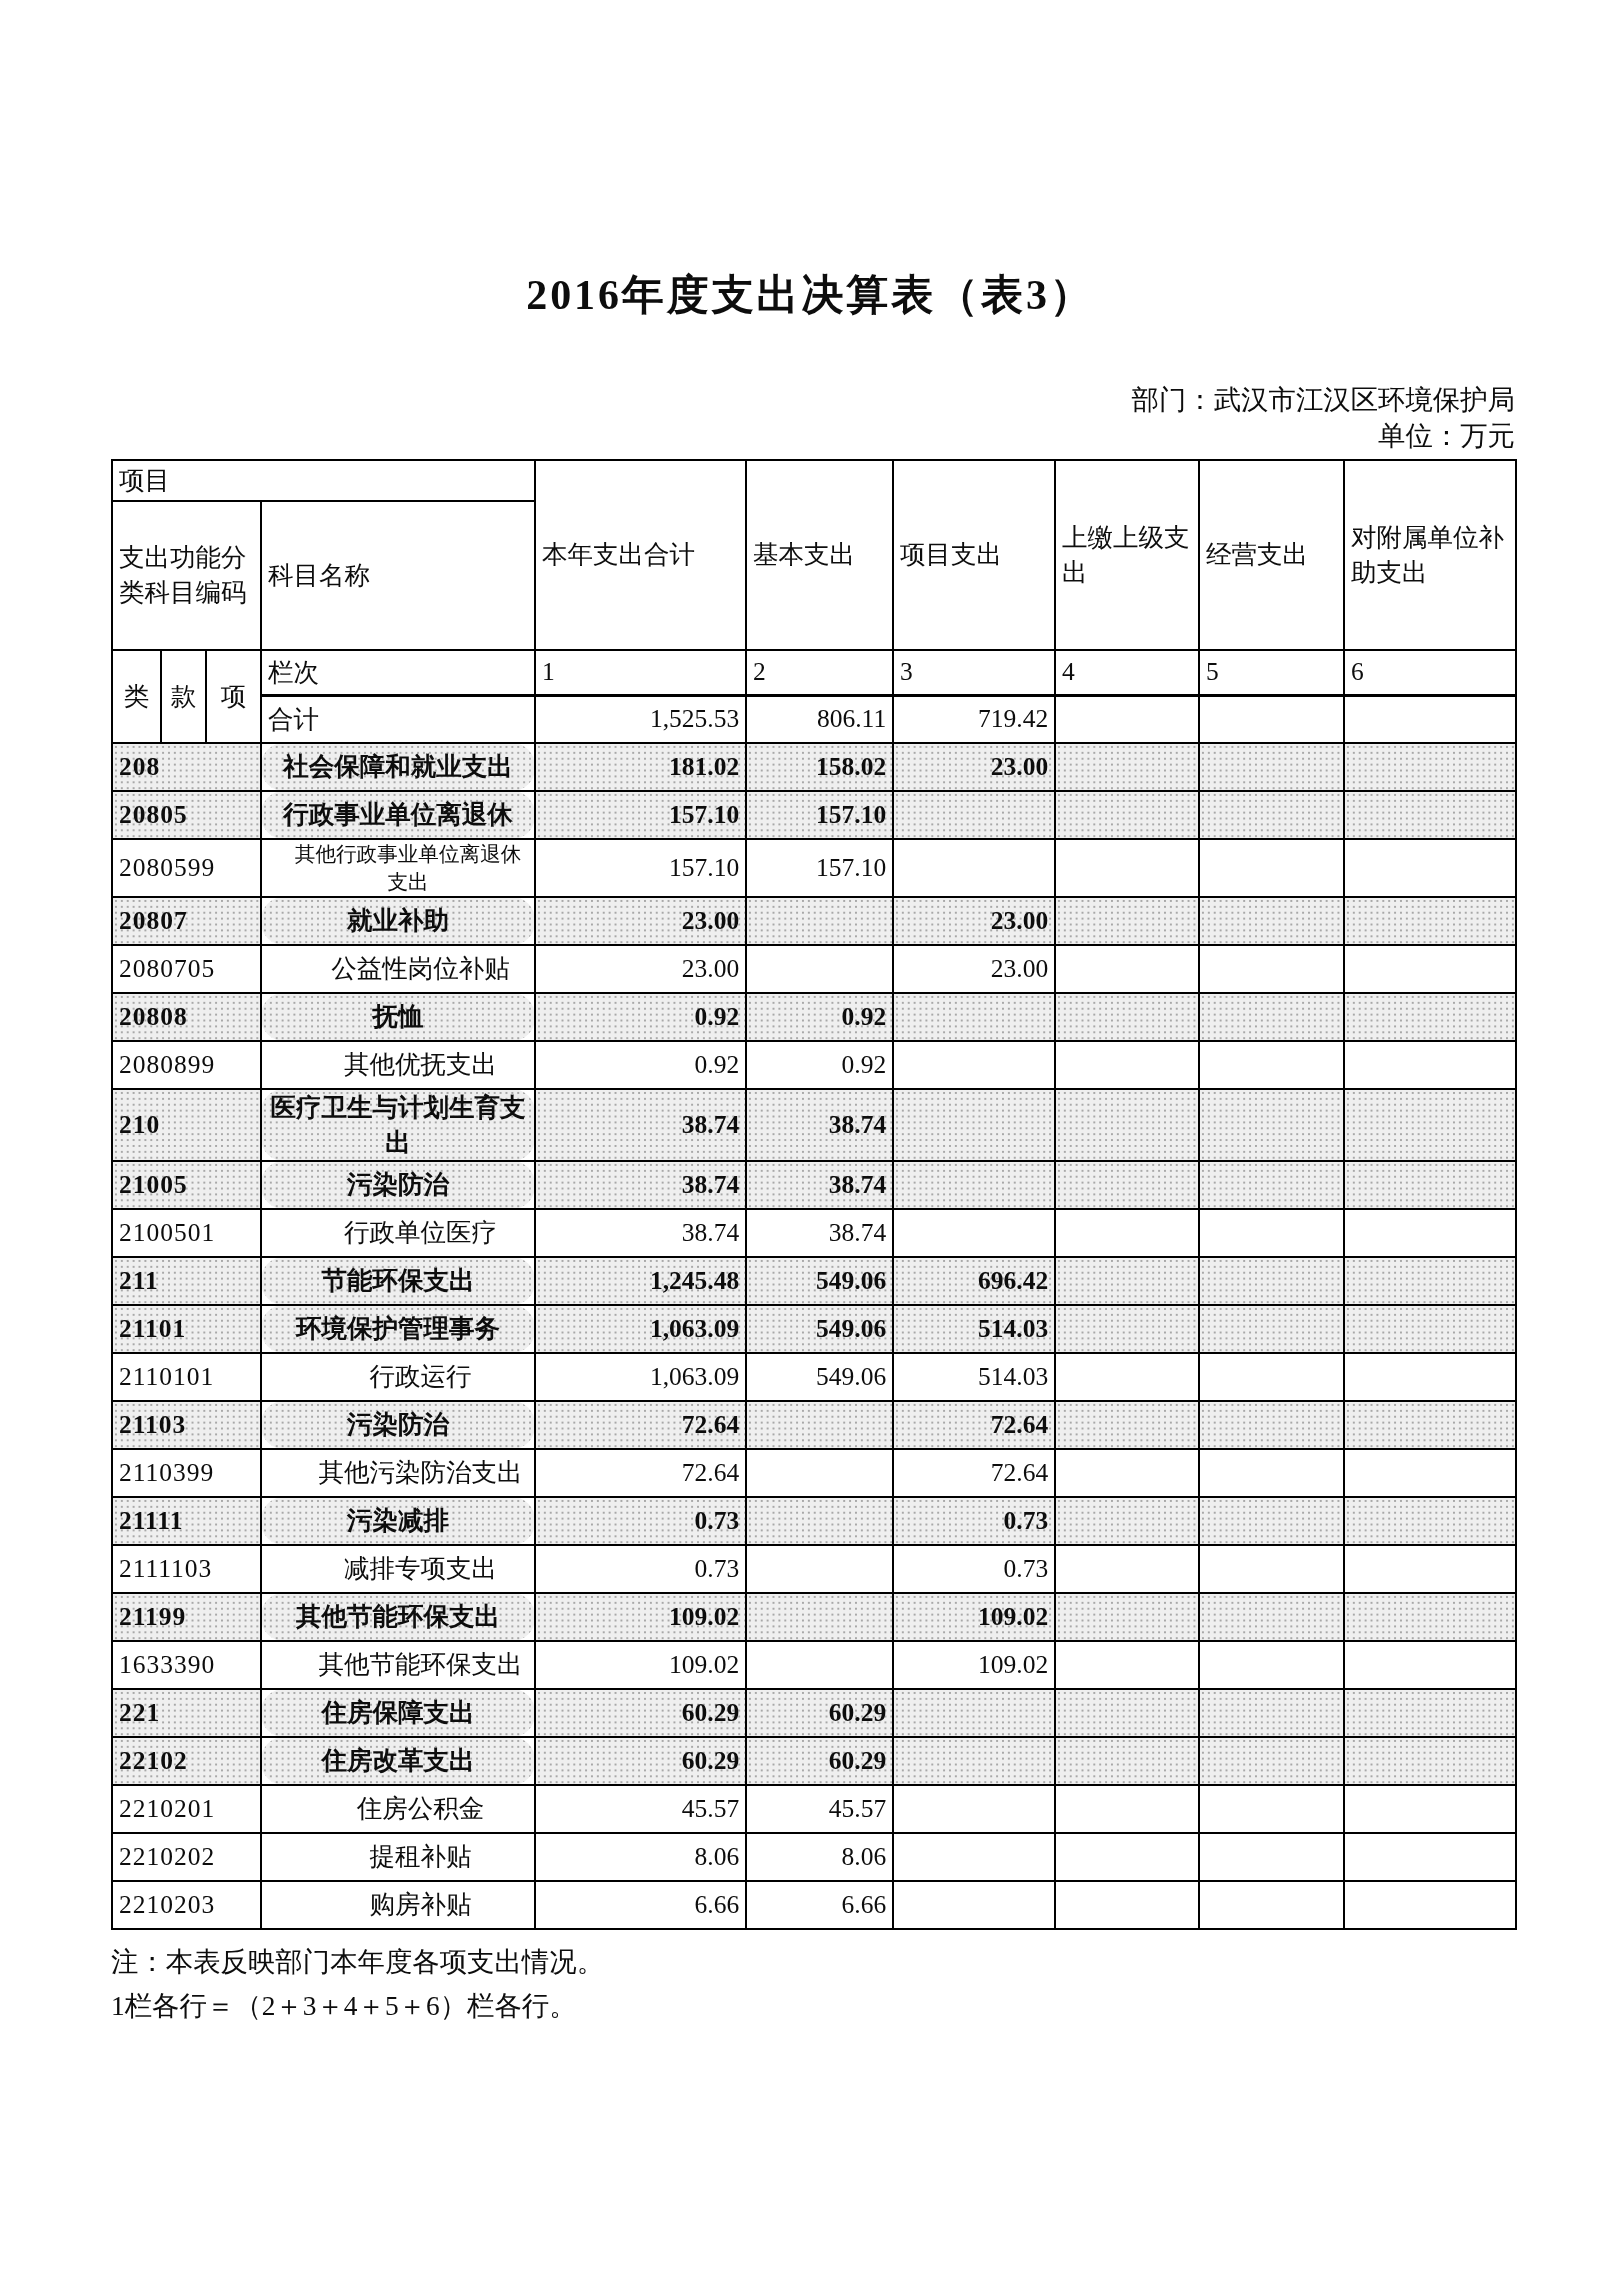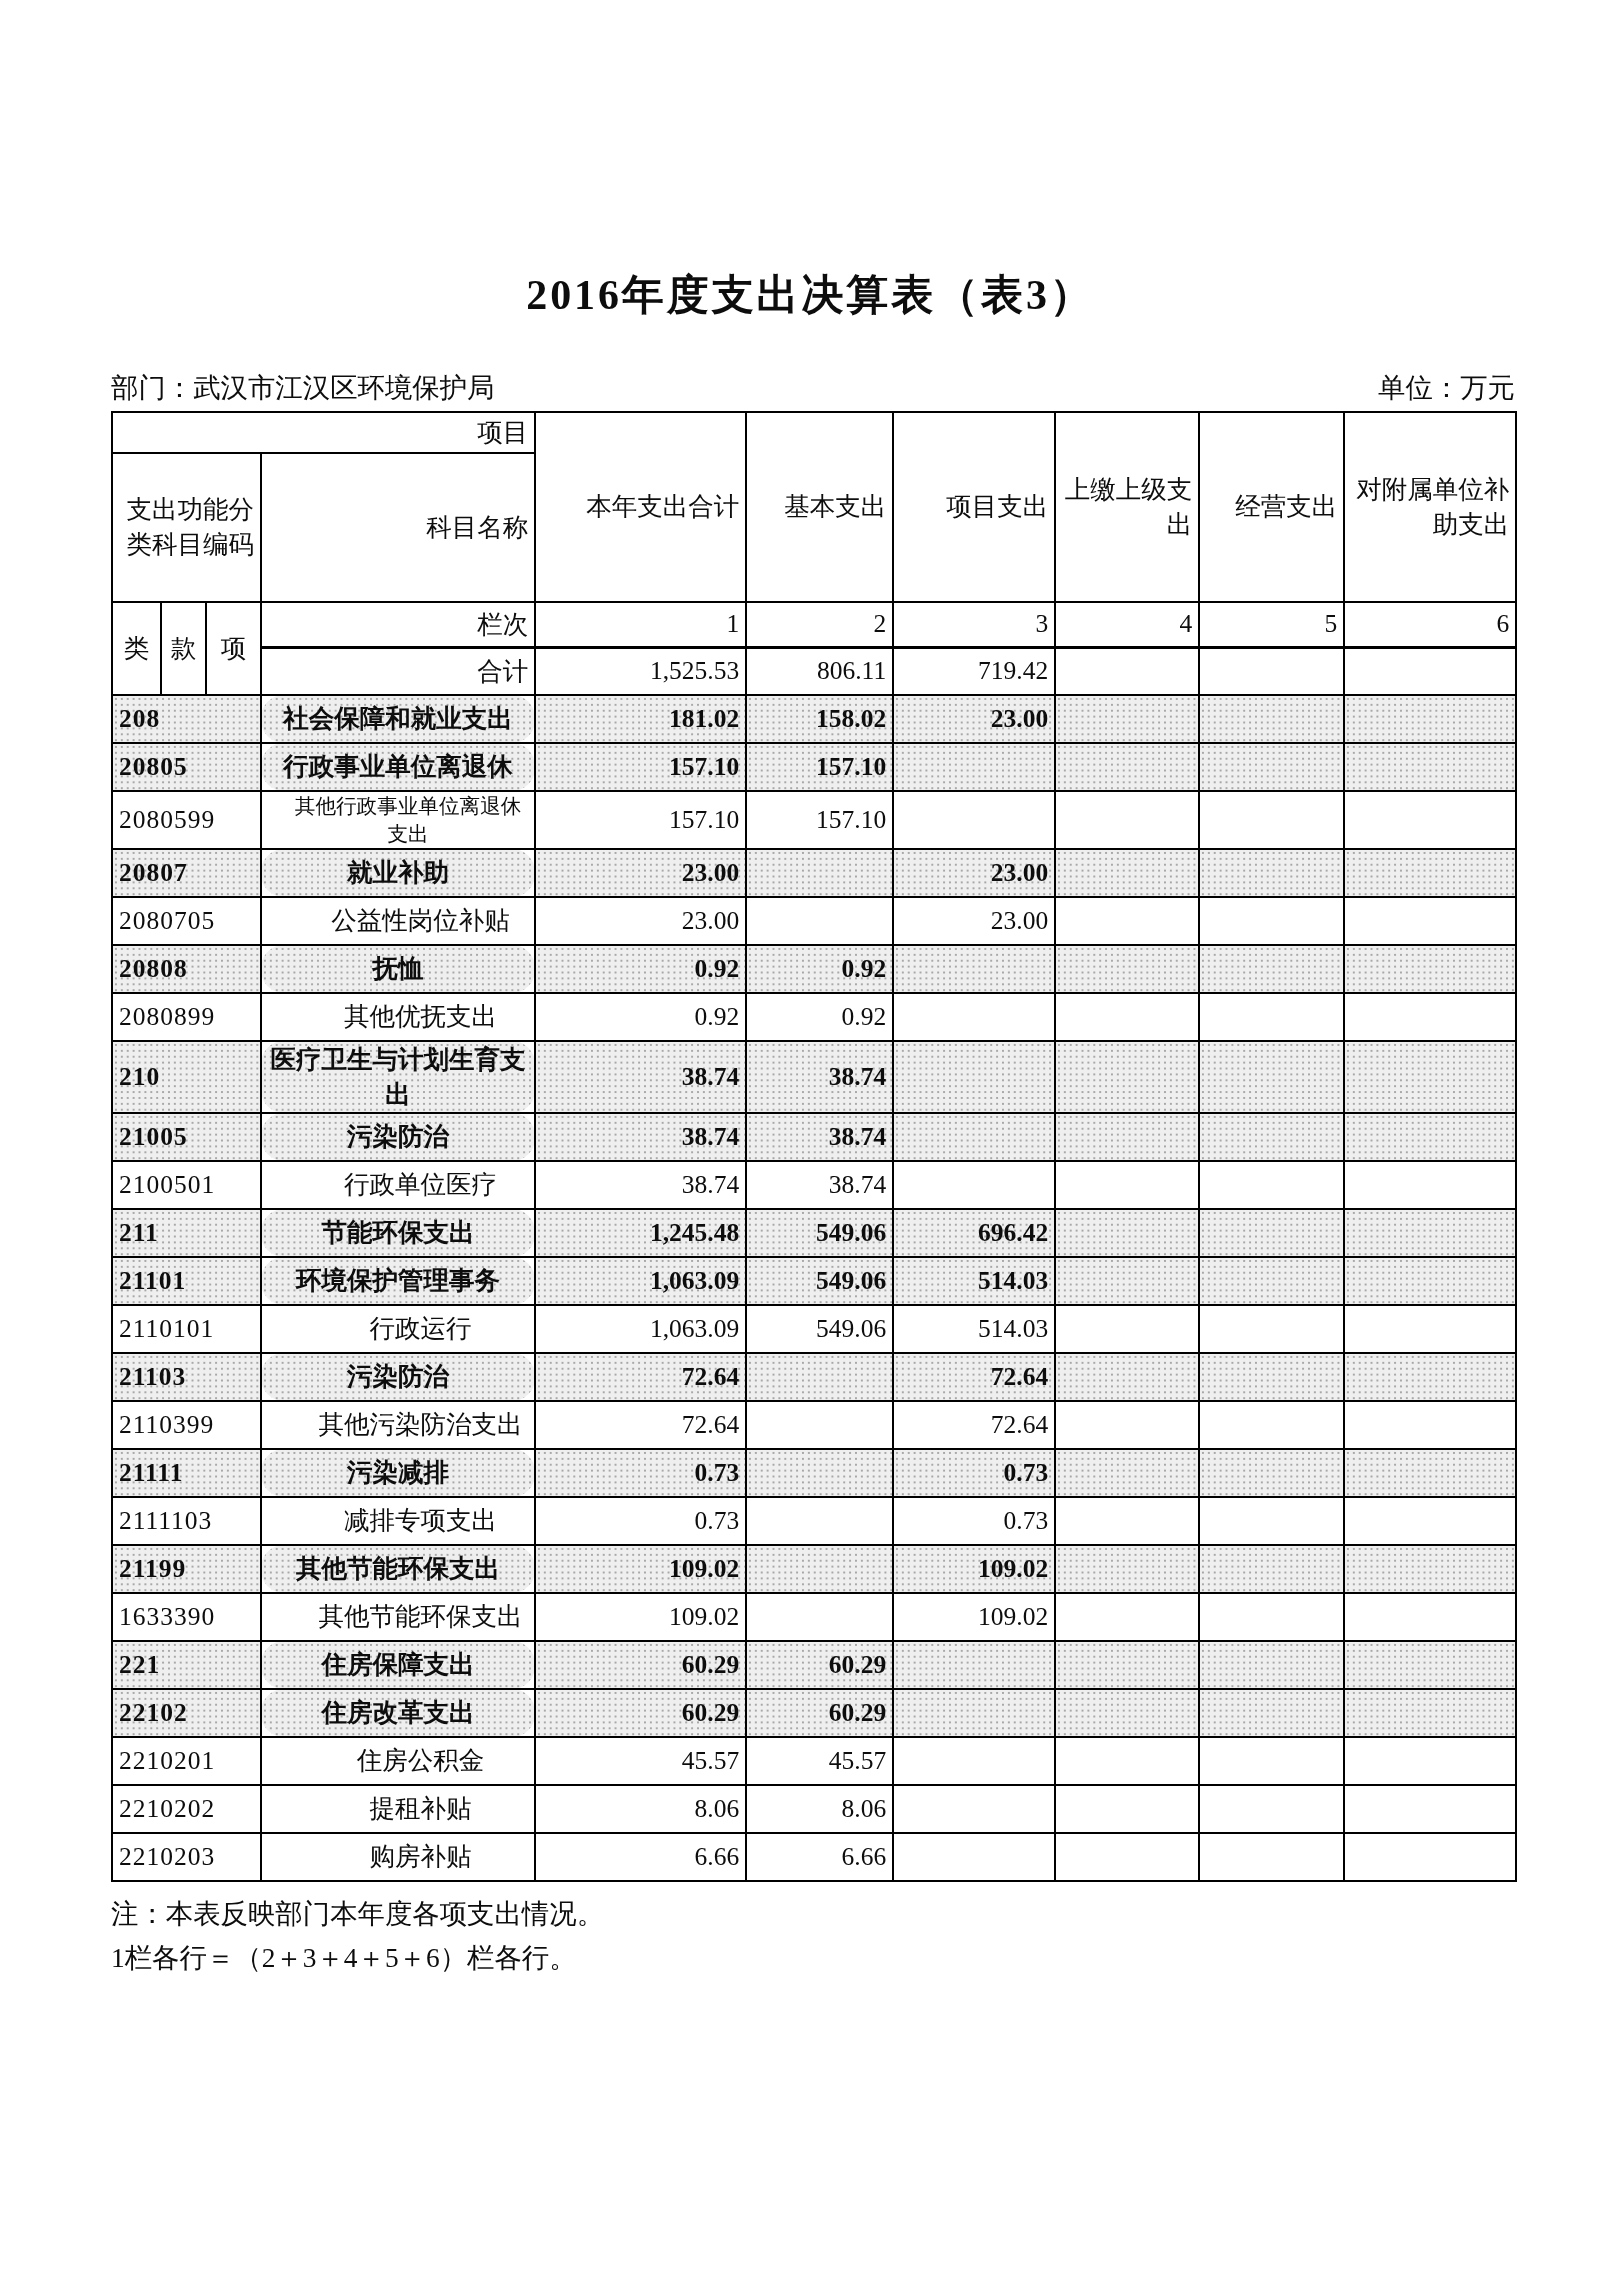--- a/index.html
+++ b/index.html
@@ -16,39 +16,40 @@
     text-align: center;
     font-size: 42px;
     font-weight: 700;
     letter-spacing: 2.9px;
   }
   .content { width: 1404px; margin-left: 111px; }
   .meta-row {
     display: flex;
     justify-content: space-between;
     align-items: flex-end;
-    margin-top: 47px;
+    margin-top: 59px;
     margin-bottom: 4.9px;
     font-size: 27.4px;
+    flex-direction: column;
   }
   table.fiscal {
     border-collapse: collapse;
     table-layout: fixed;
     width: 1404px;
     border: 2.9px solid #000;
   }
   table.fiscal td {
     border: 2px solid #000;
     font-size: 25.5px;
     padding: 0 5.9px;
     overflow: hidden;
     vertical-align: middle;
   }
   
-  td.hdr { text-align: right; font-size: 26.5px; }
+  td.hdr { text-align: left; font-size: 26.5px; }
   tr.hrow1 td { height: 39px; }
   tr.hrow2 td { height: 147px; }
   tr.hrow2 td.hdr-heavy-bottom, tr.hrow1 td.hdr-heavy-bottom { border-bottom: 2.9px solid #000; }
   tr.lanci td { height: 43px; border-bottom: 3.9px solid #000; }
   tr.lanci td.keep-thin { border-bottom: 2px solid #000; }
   tr.total-row td { height: 45px; border-bottom: 2.9px solid #000; }
   td.sub { text-align: center; }
   
   tr.row td { height: 46px; }
   td.code { text-align: left; padding-left: 7.8px; letter-spacing: 1px; }

